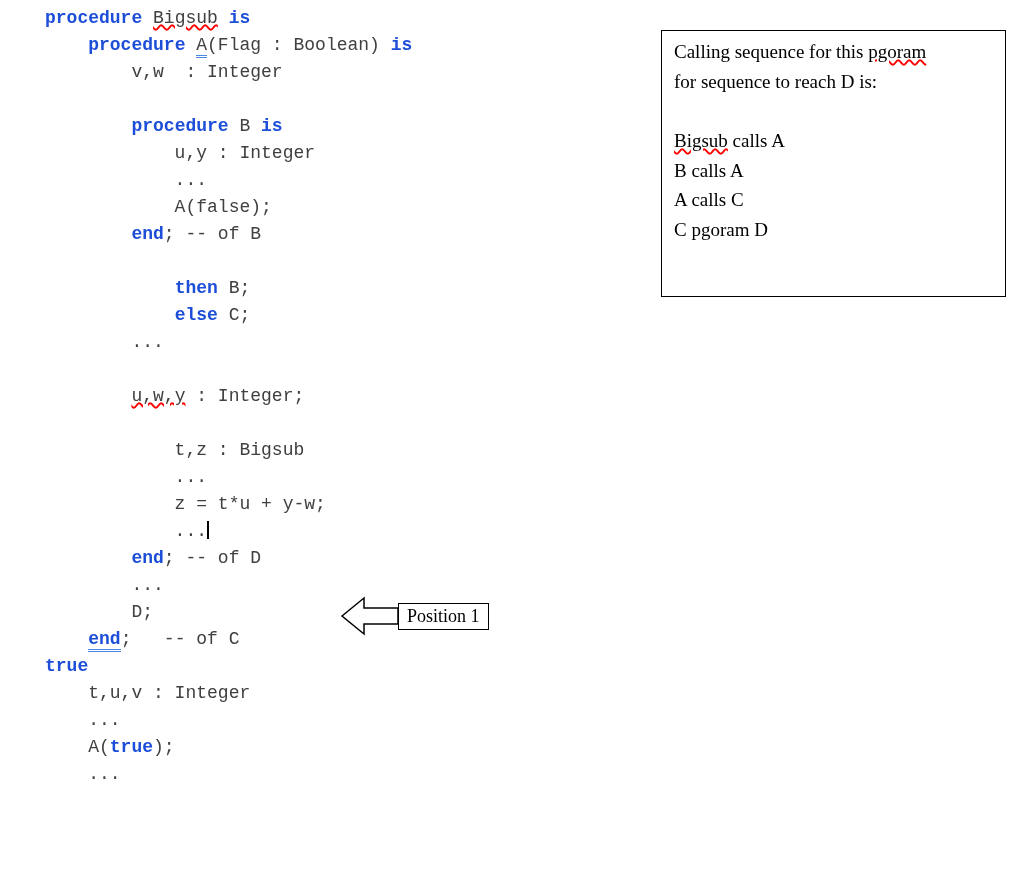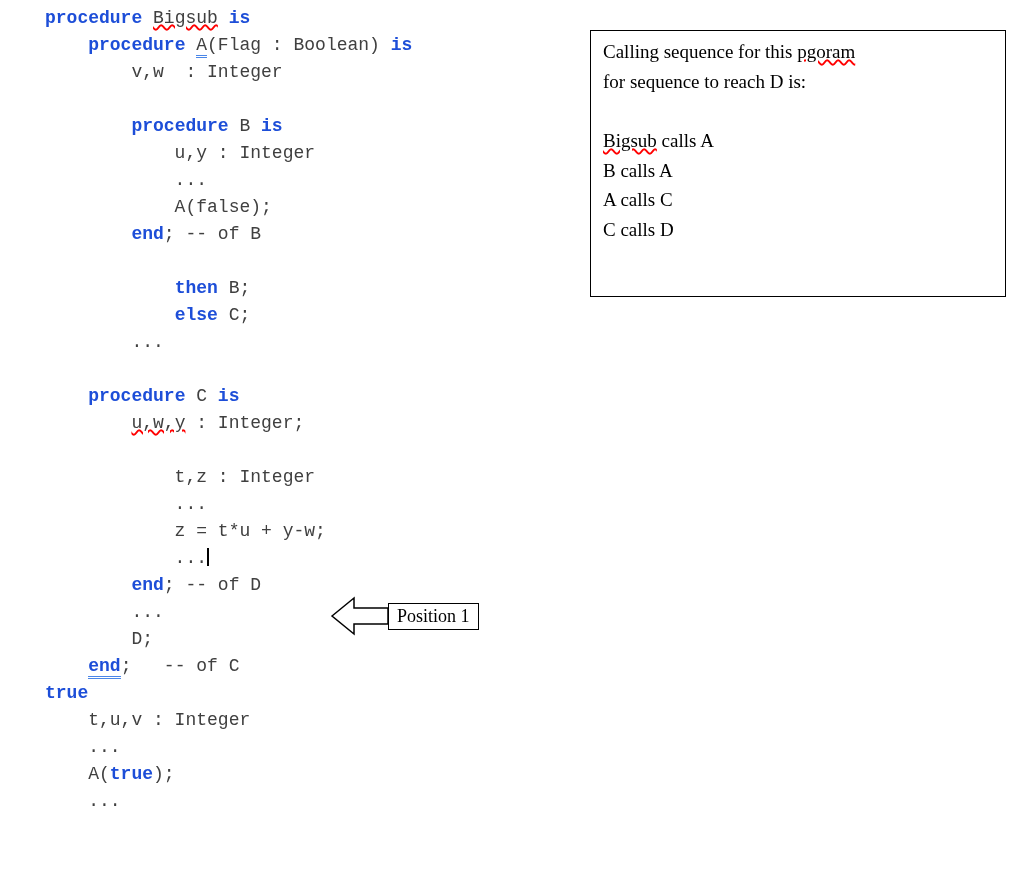--- a/index.html
+++ b/index.html
@@ -35,34 +35,34 @@
       text-decoration: underline wavy red;
       text-decoration-thickness: 1.5px;
     }
     .gr-dbl {
       border-bottom: 3px double #4a86e8;
     }
     .sidebar-box {
       position: absolute;
       right: 18px;
       top: 30px;
-      width: 416px;
+      width: 345px;
       border: 1.5px solid #000;
       padding: 8px 12px 50px 12px;
       font-family: "Times New Roman", serif;
       font-size: 19px;
       line-height: 1.35;
       color: #000;
     }
     .sidebar-box p {
       margin-bottom: 4px;
     }
     .arrow-container {
       position: absolute;
-      left: 330px;
+      left: 340px;
       top: 594px;
       display: flex;
       align-items: center;
     }
     .arrow-svg {
       flex-shrink: 0;
     }
     .arrow-label {
       font-family: "Times New Roman", serif;
       font-size: 18px;
@@ -91,24 +91,23 @@
   <div class="line">        <span class="kw">procedure</span><span> B </span><span class="kw">is</span></div>
   <div class="line">            u,y : Integer</div>
   <div class="line">            ...</div>
   <div class="line">            A(false);</div>
   <div class="line">        <span class="kw">end</span><span>; -- of B</span></div>
   <div class="line">&nbsp;</div>
   <div class="line">            <span class="kw">then</span><span> B;</span></div>
   <div class="line">            <span class="kw">else</span><span> C;</span></div>
   <div class="line">        ...</div>
   <div class="line">&nbsp;</div>
-  <div class="line">    <span class="kw">procedure</span><span> C </span><span class="kw">is</span></div>
   <div class="line">        <span class="sq-err">u,w,y</span><span> : Integer;</span></div>
   <div class="line">&nbsp;</div>
-  <div class="line">            t,z : Integer</div>
+  <div class="line">            t,z : Bigsub</div>
   <div class="line">            ...</div>
   <div class="line">            z = t*u + y-w;</div>
   <div class="line"><span>            ...</span><span class="cursor"></span></div>
   <div class="line">        <span class="kw">end</span><span>; -- of D</span></div>
   <div class="line">        ...</div>
   <div class="line">        D;</div>
   <div class="line">    <span class="kw gr-dbl">end</span><span>;   -- of C</span></div>
   <div class="line"><span class="kw">true</span></div>
   <div class="line">    t,u,v : Integer</div>
   <div class="line">    ...</div>
@@ -117,21 +116,21 @@
 
 </div>
 
 <div class="sidebar-box">
   <p><span>Calling sequence for this </span><span class="sq-err">pgoram</span></p>
   <p>for sequence to reach D is:</p>
   <p>&nbsp;</p>
   <p><span class="sq-err">Bigsub</span><span> calls A</span></p>
   <p>B calls A</p>
   <p>A calls C</p>
-  <p>C calls D</p>
+  <p>C pgoram D</p>
 </div>
 
 <div class="arrow-container">
   <svg class="arrow-svg" width="60" height="44" viewBox="0 0 60 44">
     <path d="M 2 22 L 24 4 L 24 14 L 58 14 L 58 30 L 24 30 L 24 40 Z" fill="white" stroke="black" stroke-width="1.5"></path>
   </svg>
   <div class="arrow-label">Position 1</div>
 </div>
 
 </body></html>

